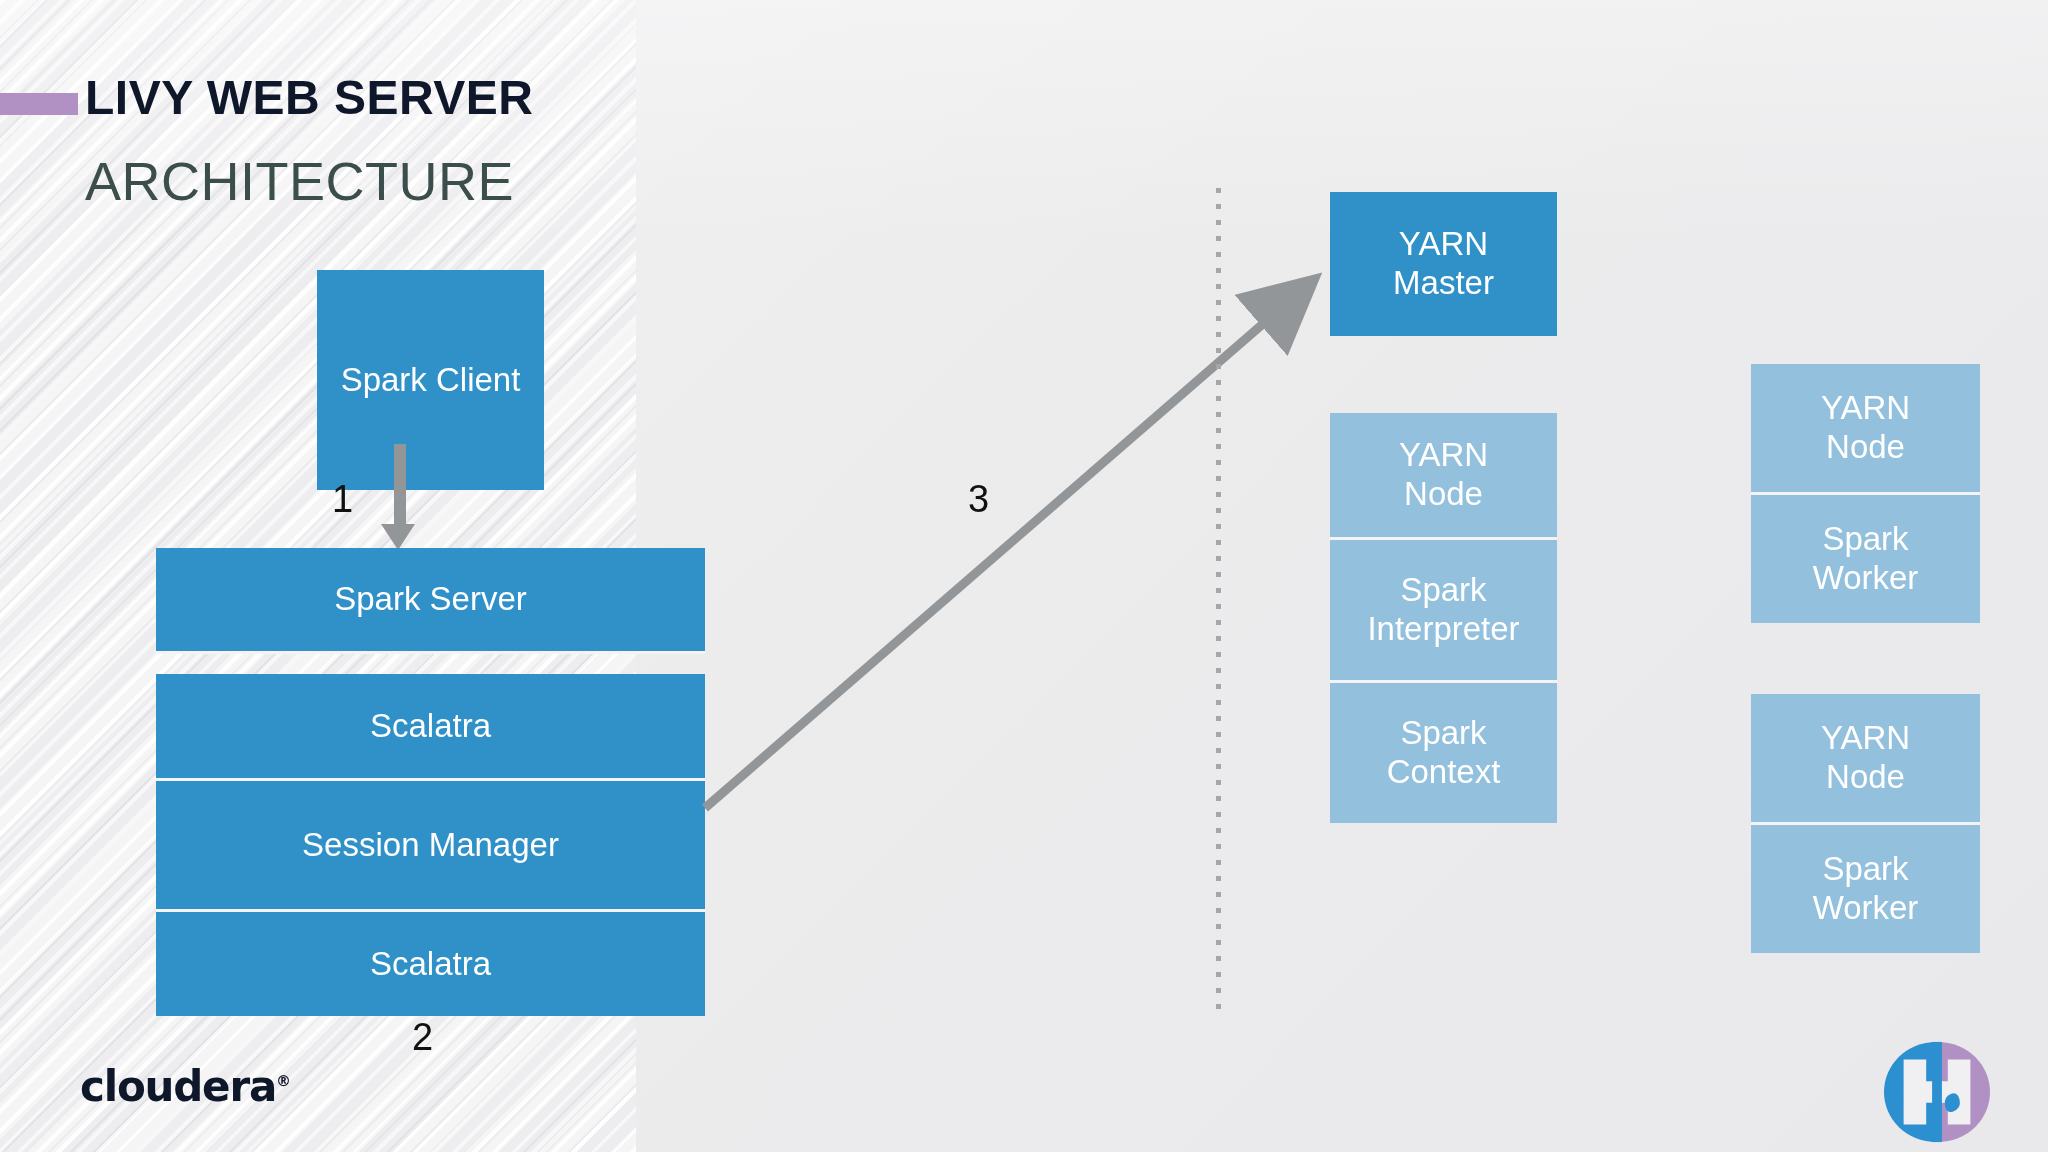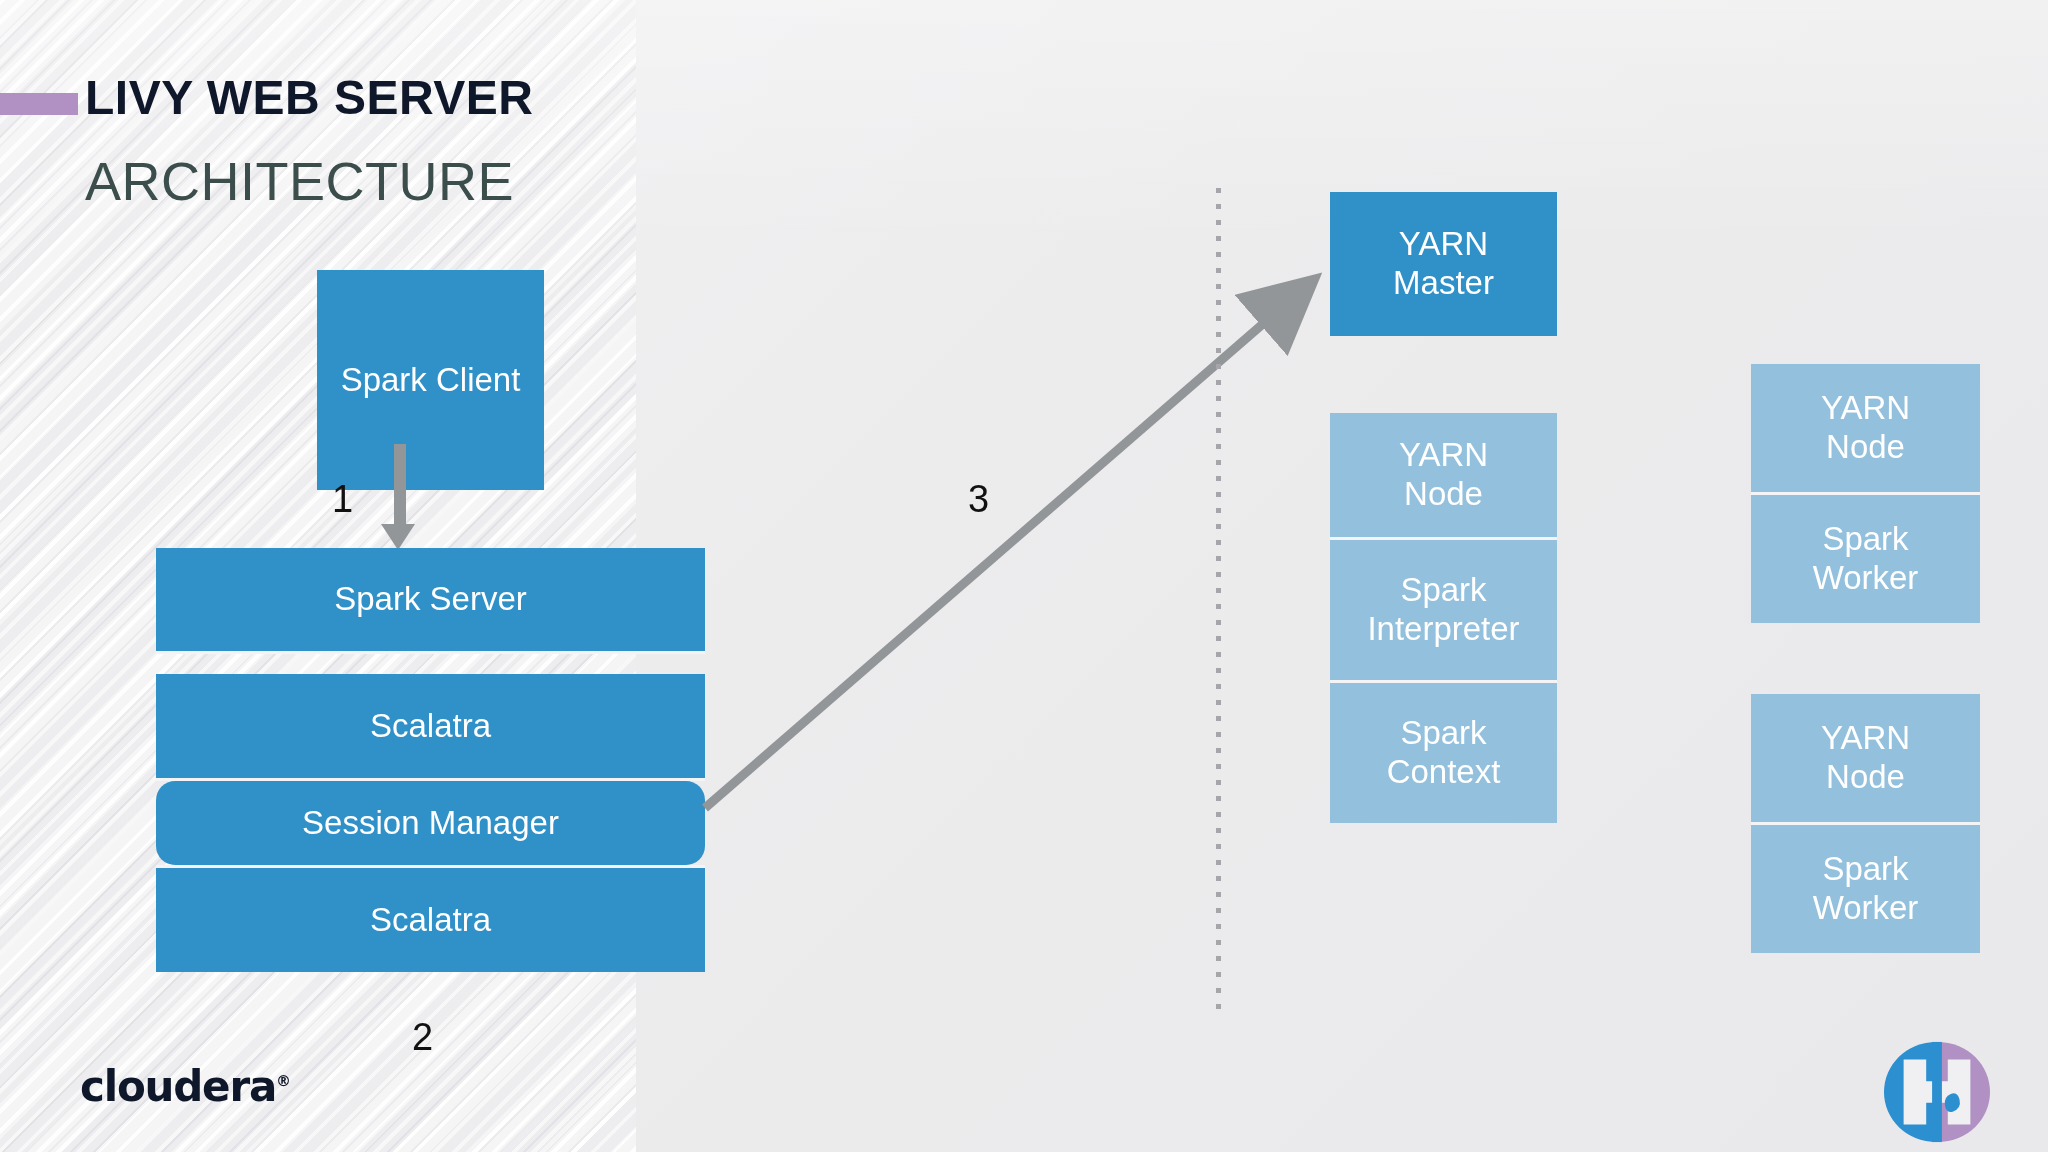--- a/index.html
+++ b/index.html
@@ -197,21 +197,21 @@
 
   <div class="arrow-down-shaft" style="left:394px; top:444px; width:12px; height:86px;"></div>
   <div class="arrow-down-head" style="left:381px; top:524px;"></div>
   <div class="step-label" style="left:332px; top:478px;">1</div>
 
   <div class="stack" style="left:156px; top:548px; width:549px;">
     <div class="node dark" style="height:103px; font-size:33px;">Spark Server</div>
     <div class="sep"></div>
     <div class="node dark" style="height:104px; font-size:33px;margin-top:20px;">Scalatra</div>
     <div class="sep"></div>
-    <div class="node dark" style="height:84px; font-size:33px;border-radius:19px;">Session Manager</div>
+    <div class="node dark" style="height:128px; font-size:33px;">Session Manager</div>
     <div class="sep"></div>
     <div class="node dark" style="height:104px; font-size:33px;">Scalatra</div>
   </div>
 
   <div class="step-label" style="left:412px; top:1016px;">2</div>
 
   <svg class="diag-arrow" viewBox="0 0 2048 1152">
     <defs>
       <marker id="arrowhead3" markerWidth="9" markerHeight="9" refX="7.2" refY="4.5" orient="auto">
         <path d="M0,0 L9,4.5 L0,9 z" fill="#939699"></path>

